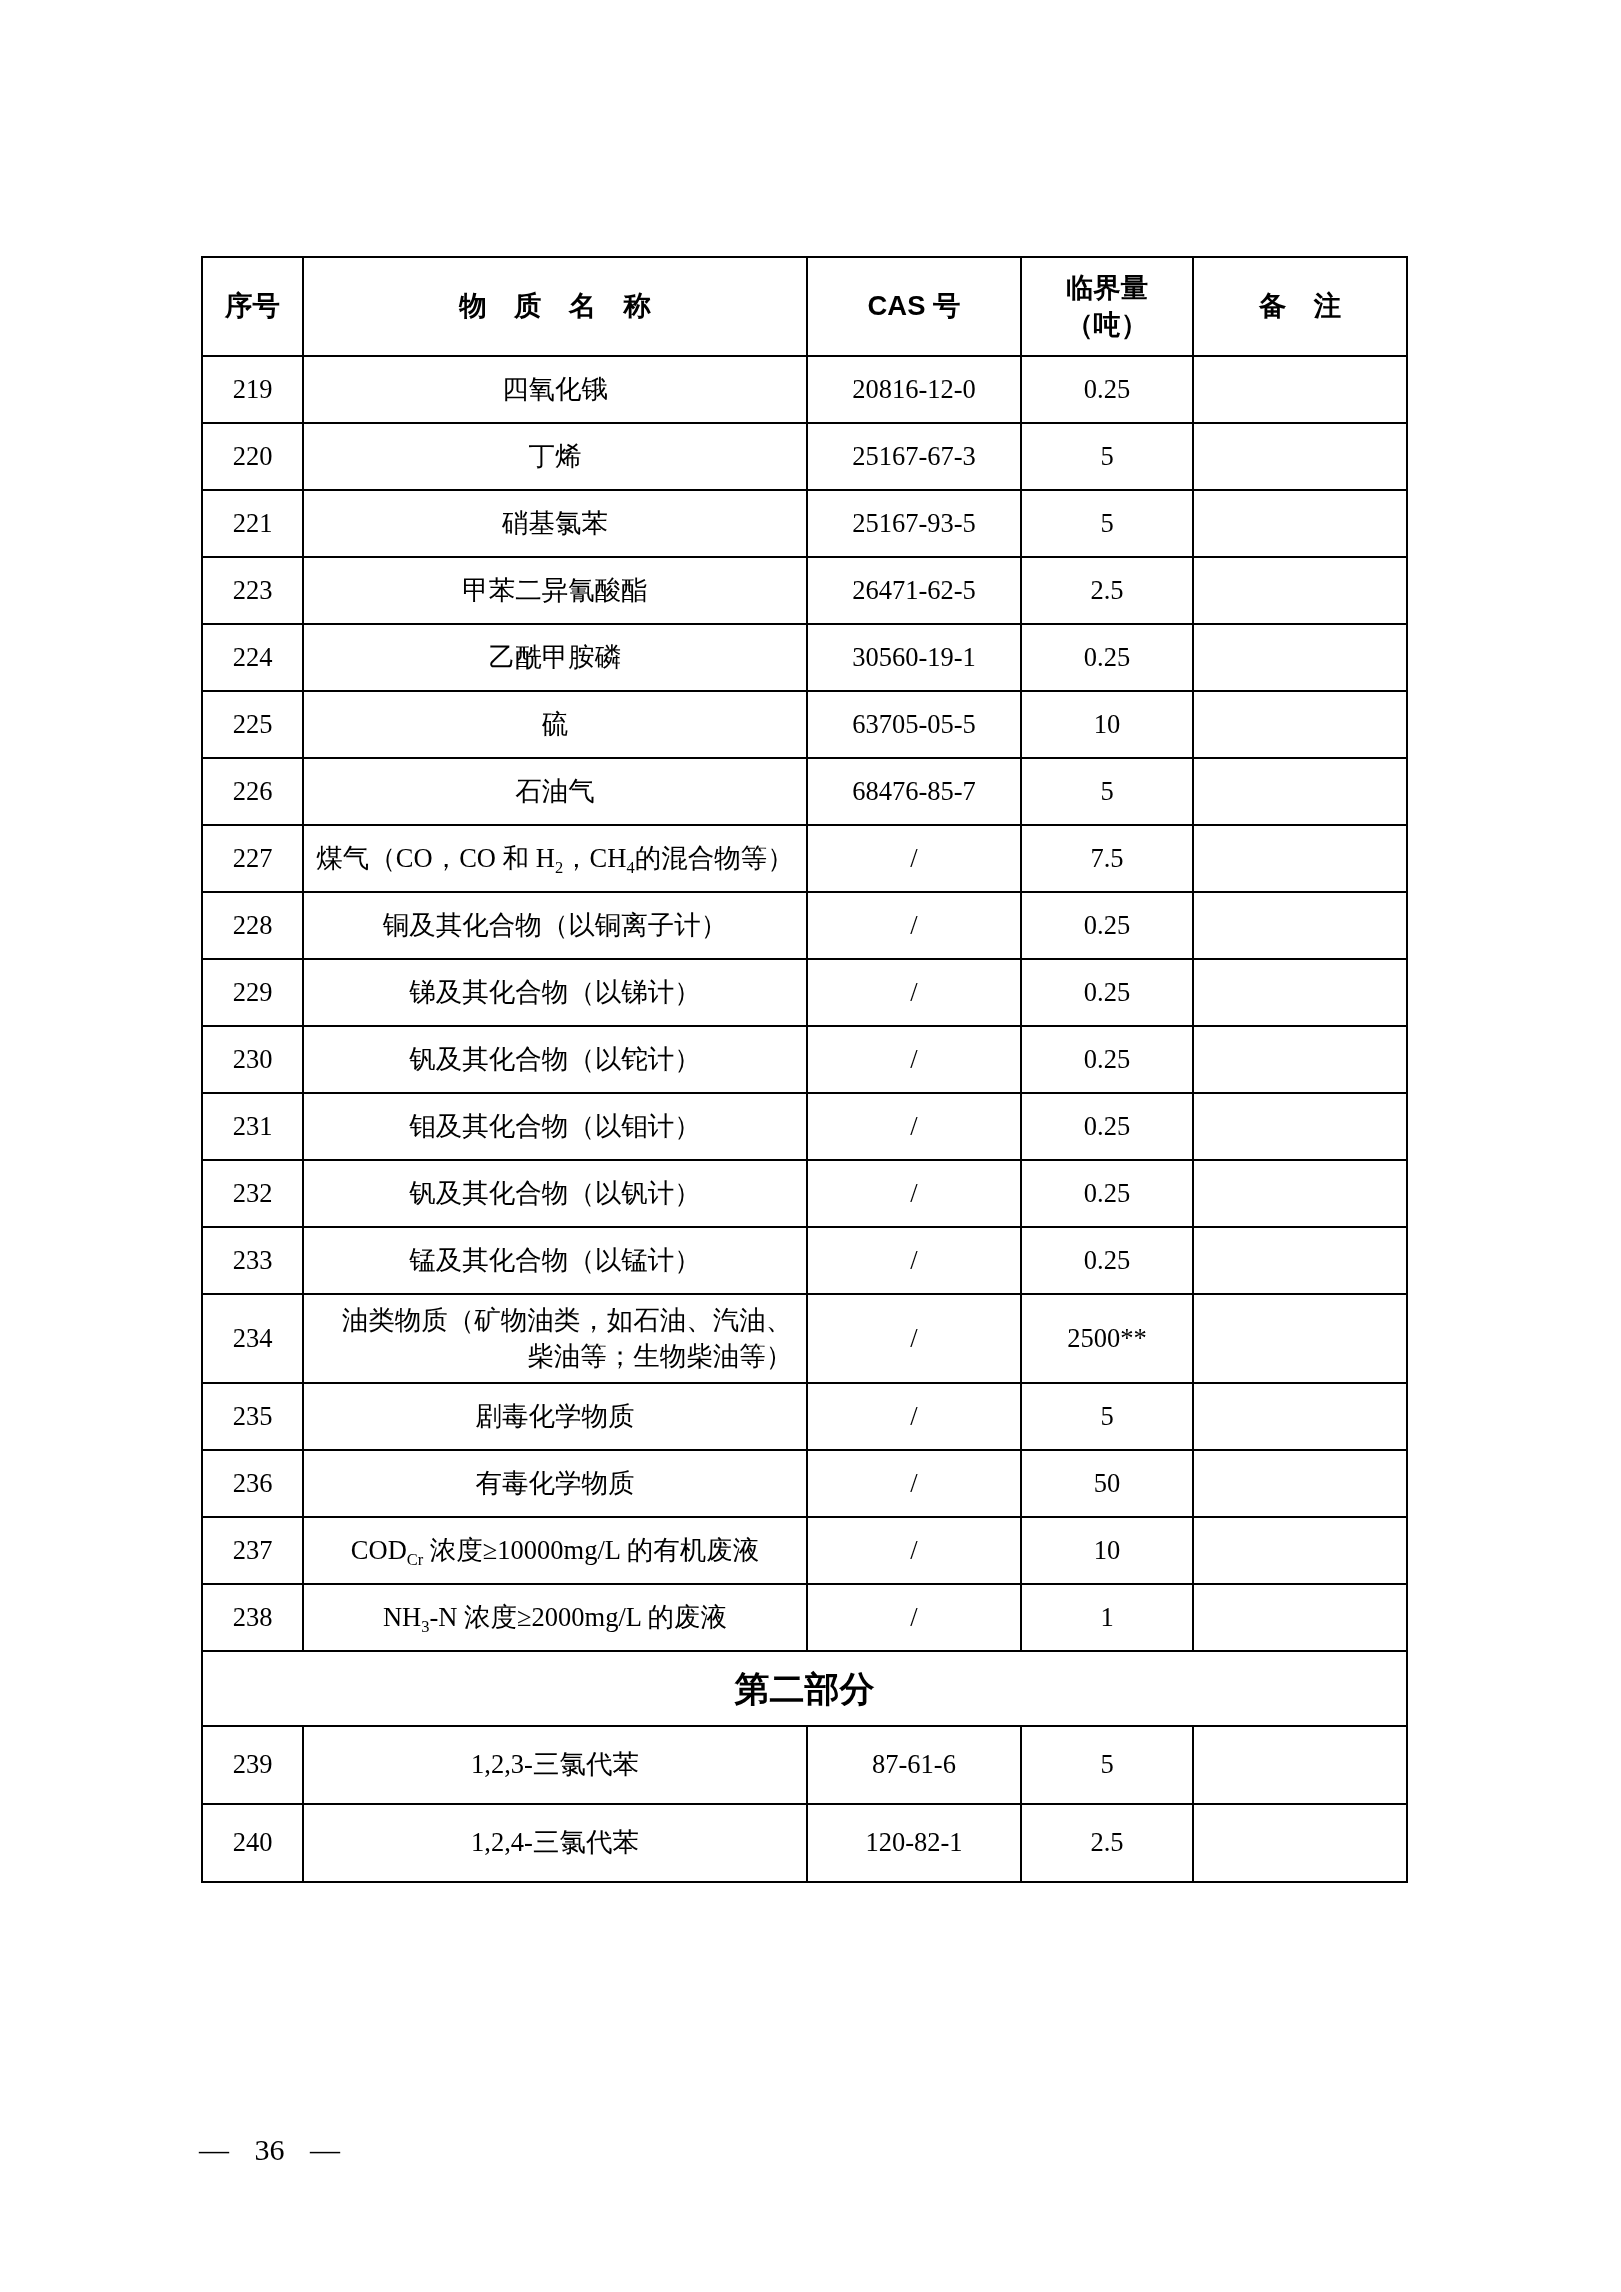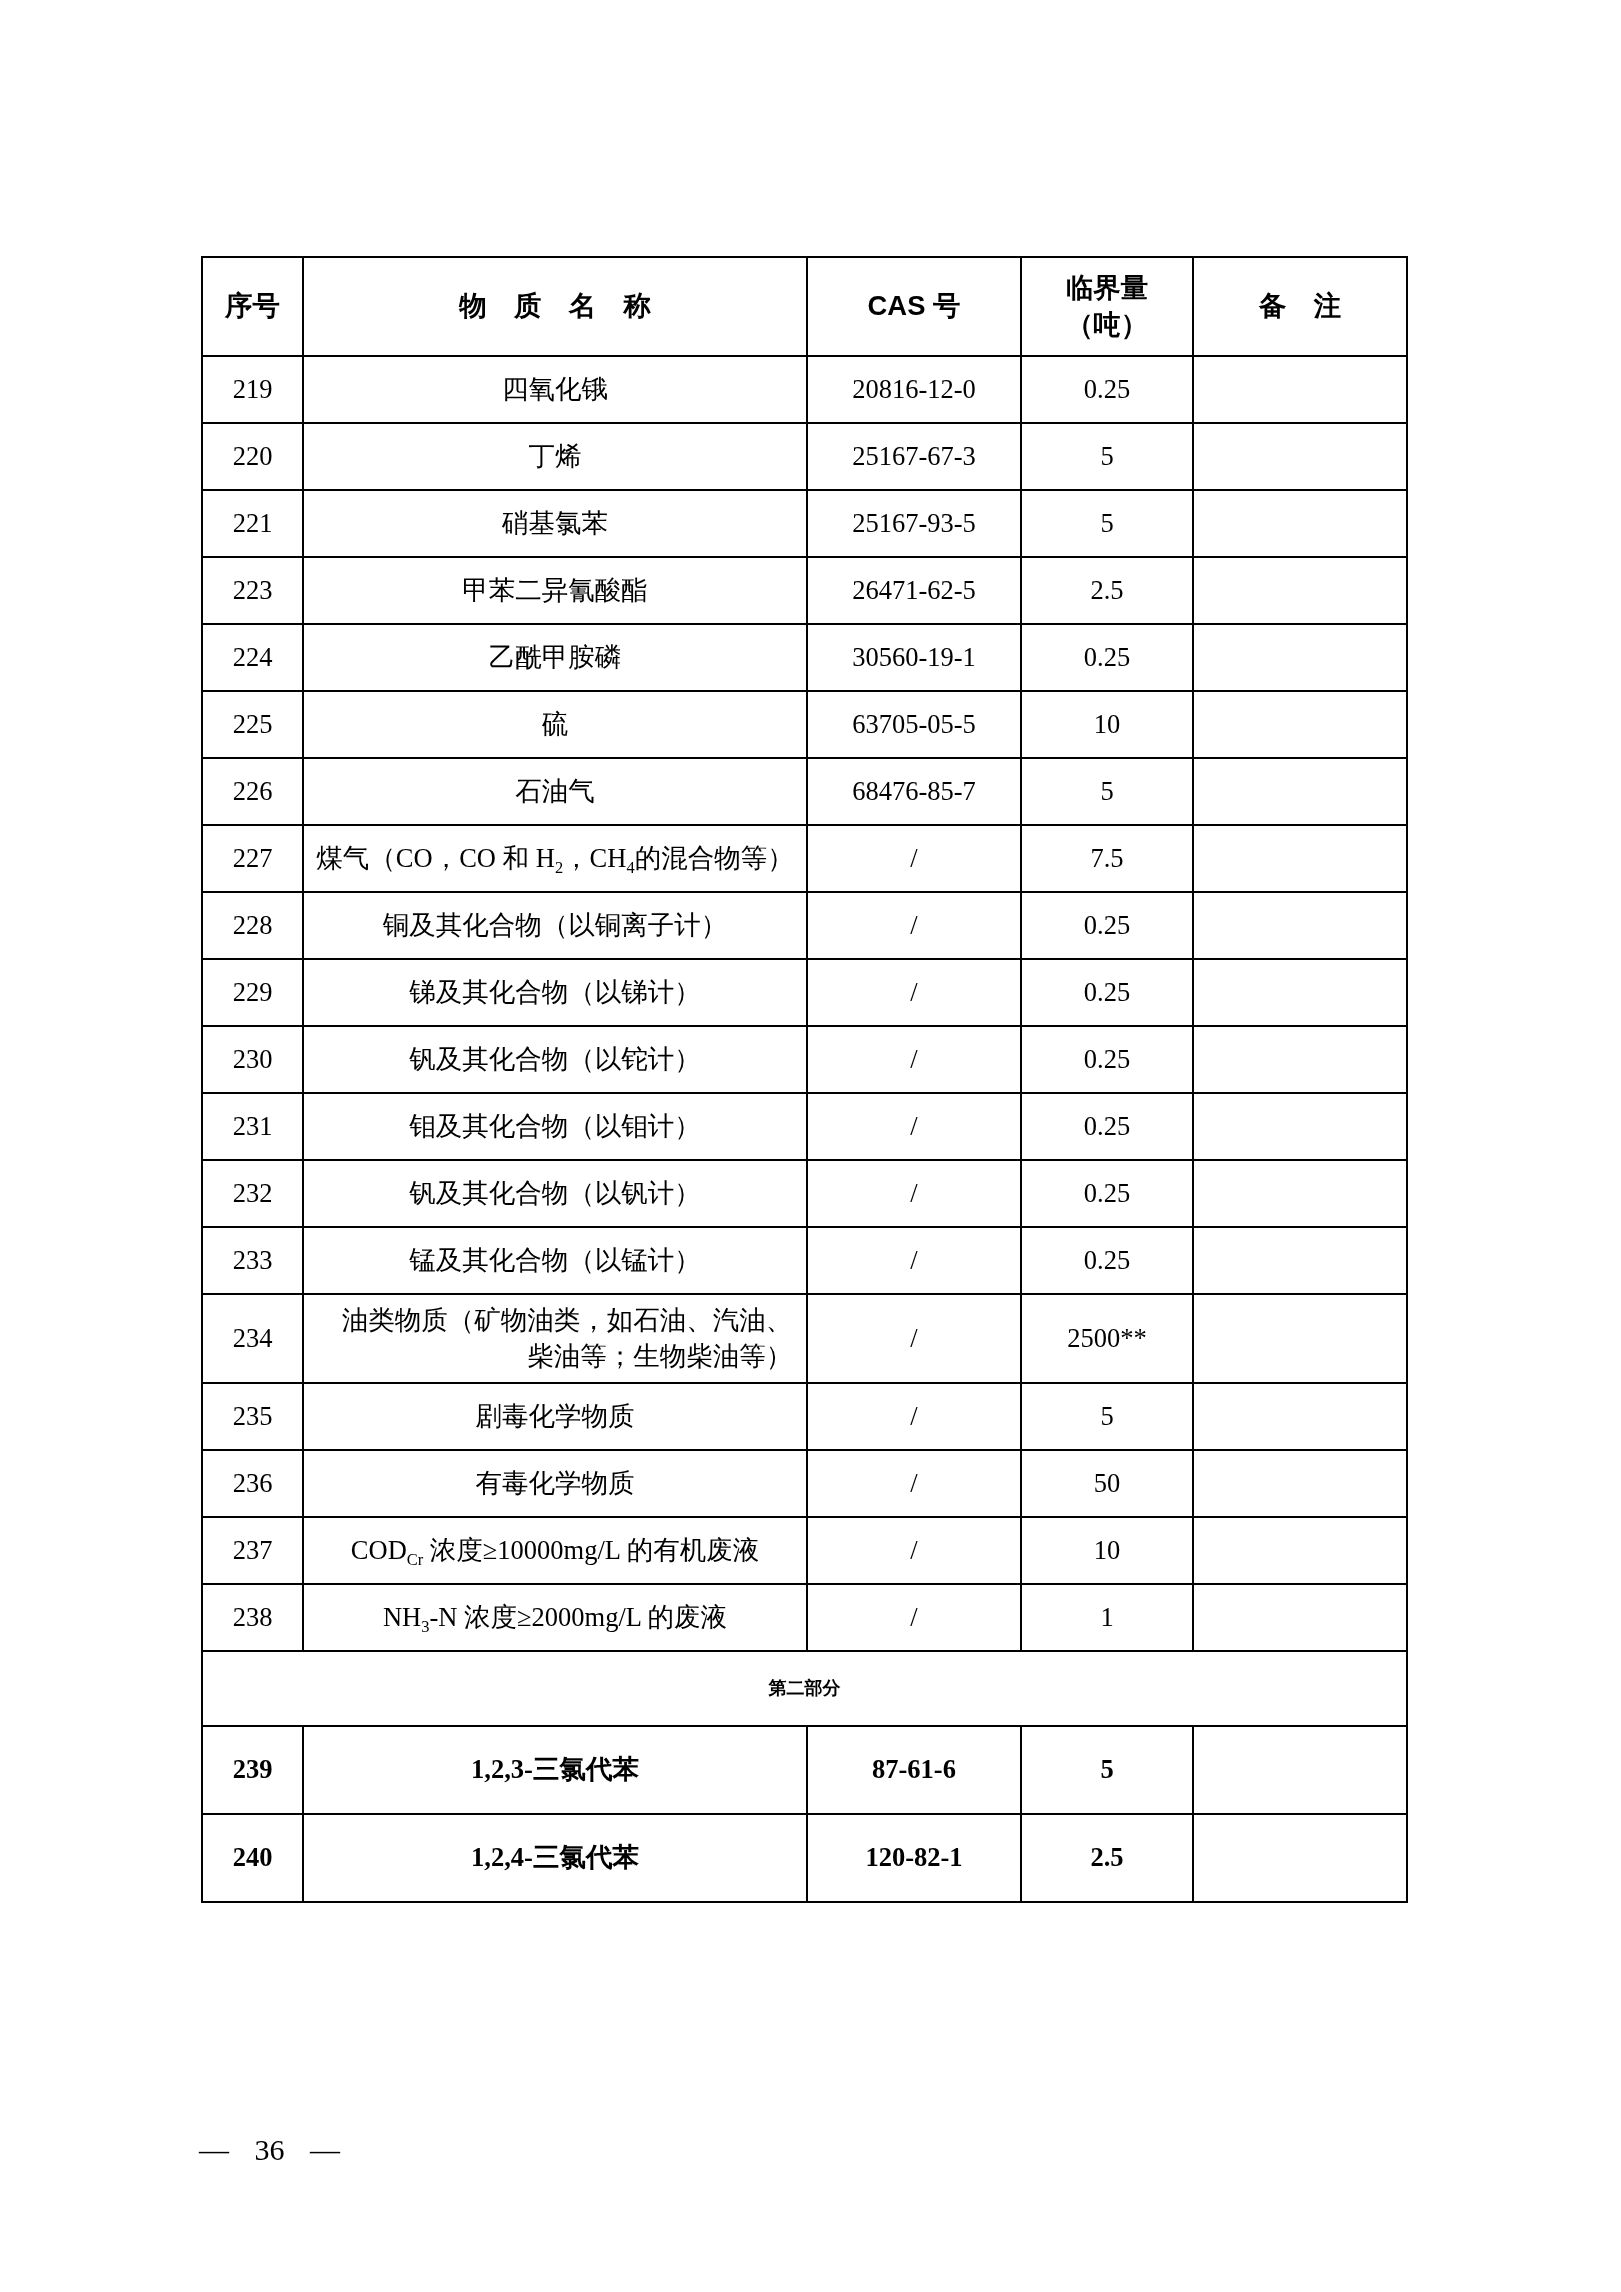--- a/index.html
+++ b/index.html
@@ -36,27 +36,27 @@
   }
   table.subst-table { border: 2.9px solid #000000; }
   table.subst-table thead th {
     font-family: "Liberation Sans", "DejaVu Sans", sans-serif;
     font-weight: bold;
     font-size: 27.4px;
     height: 97px;
   }
   tr.data-row { height: 67px; border-radius: 20px; }
   tr.data-row.tall { height: 80px; }
-  tr.data-row.last-part { height: 88px; font-weight: bold; }
+  tr.data-row.last-part { height: 78px; }
   td.name-cell.align-left { text-align: right; padding: 7.8px 13.7px; }
   tr.section-row { height: 75px; }
   tr.section-row td {
     font-family: "Liberation Sans", "DejaVu Sans", sans-serif;
     font-weight: bold;
-    font-size: 18px;
+    font-size: 35px;
   }
   sub { font-size: 0.62em; line-height: 0; }
   .page-footer {
     position: absolute;
     left: 199px;
     top: 2133px;
     display: flex;
     align-items: center;
     gap: 25.5px;
     font-size: 30px;

